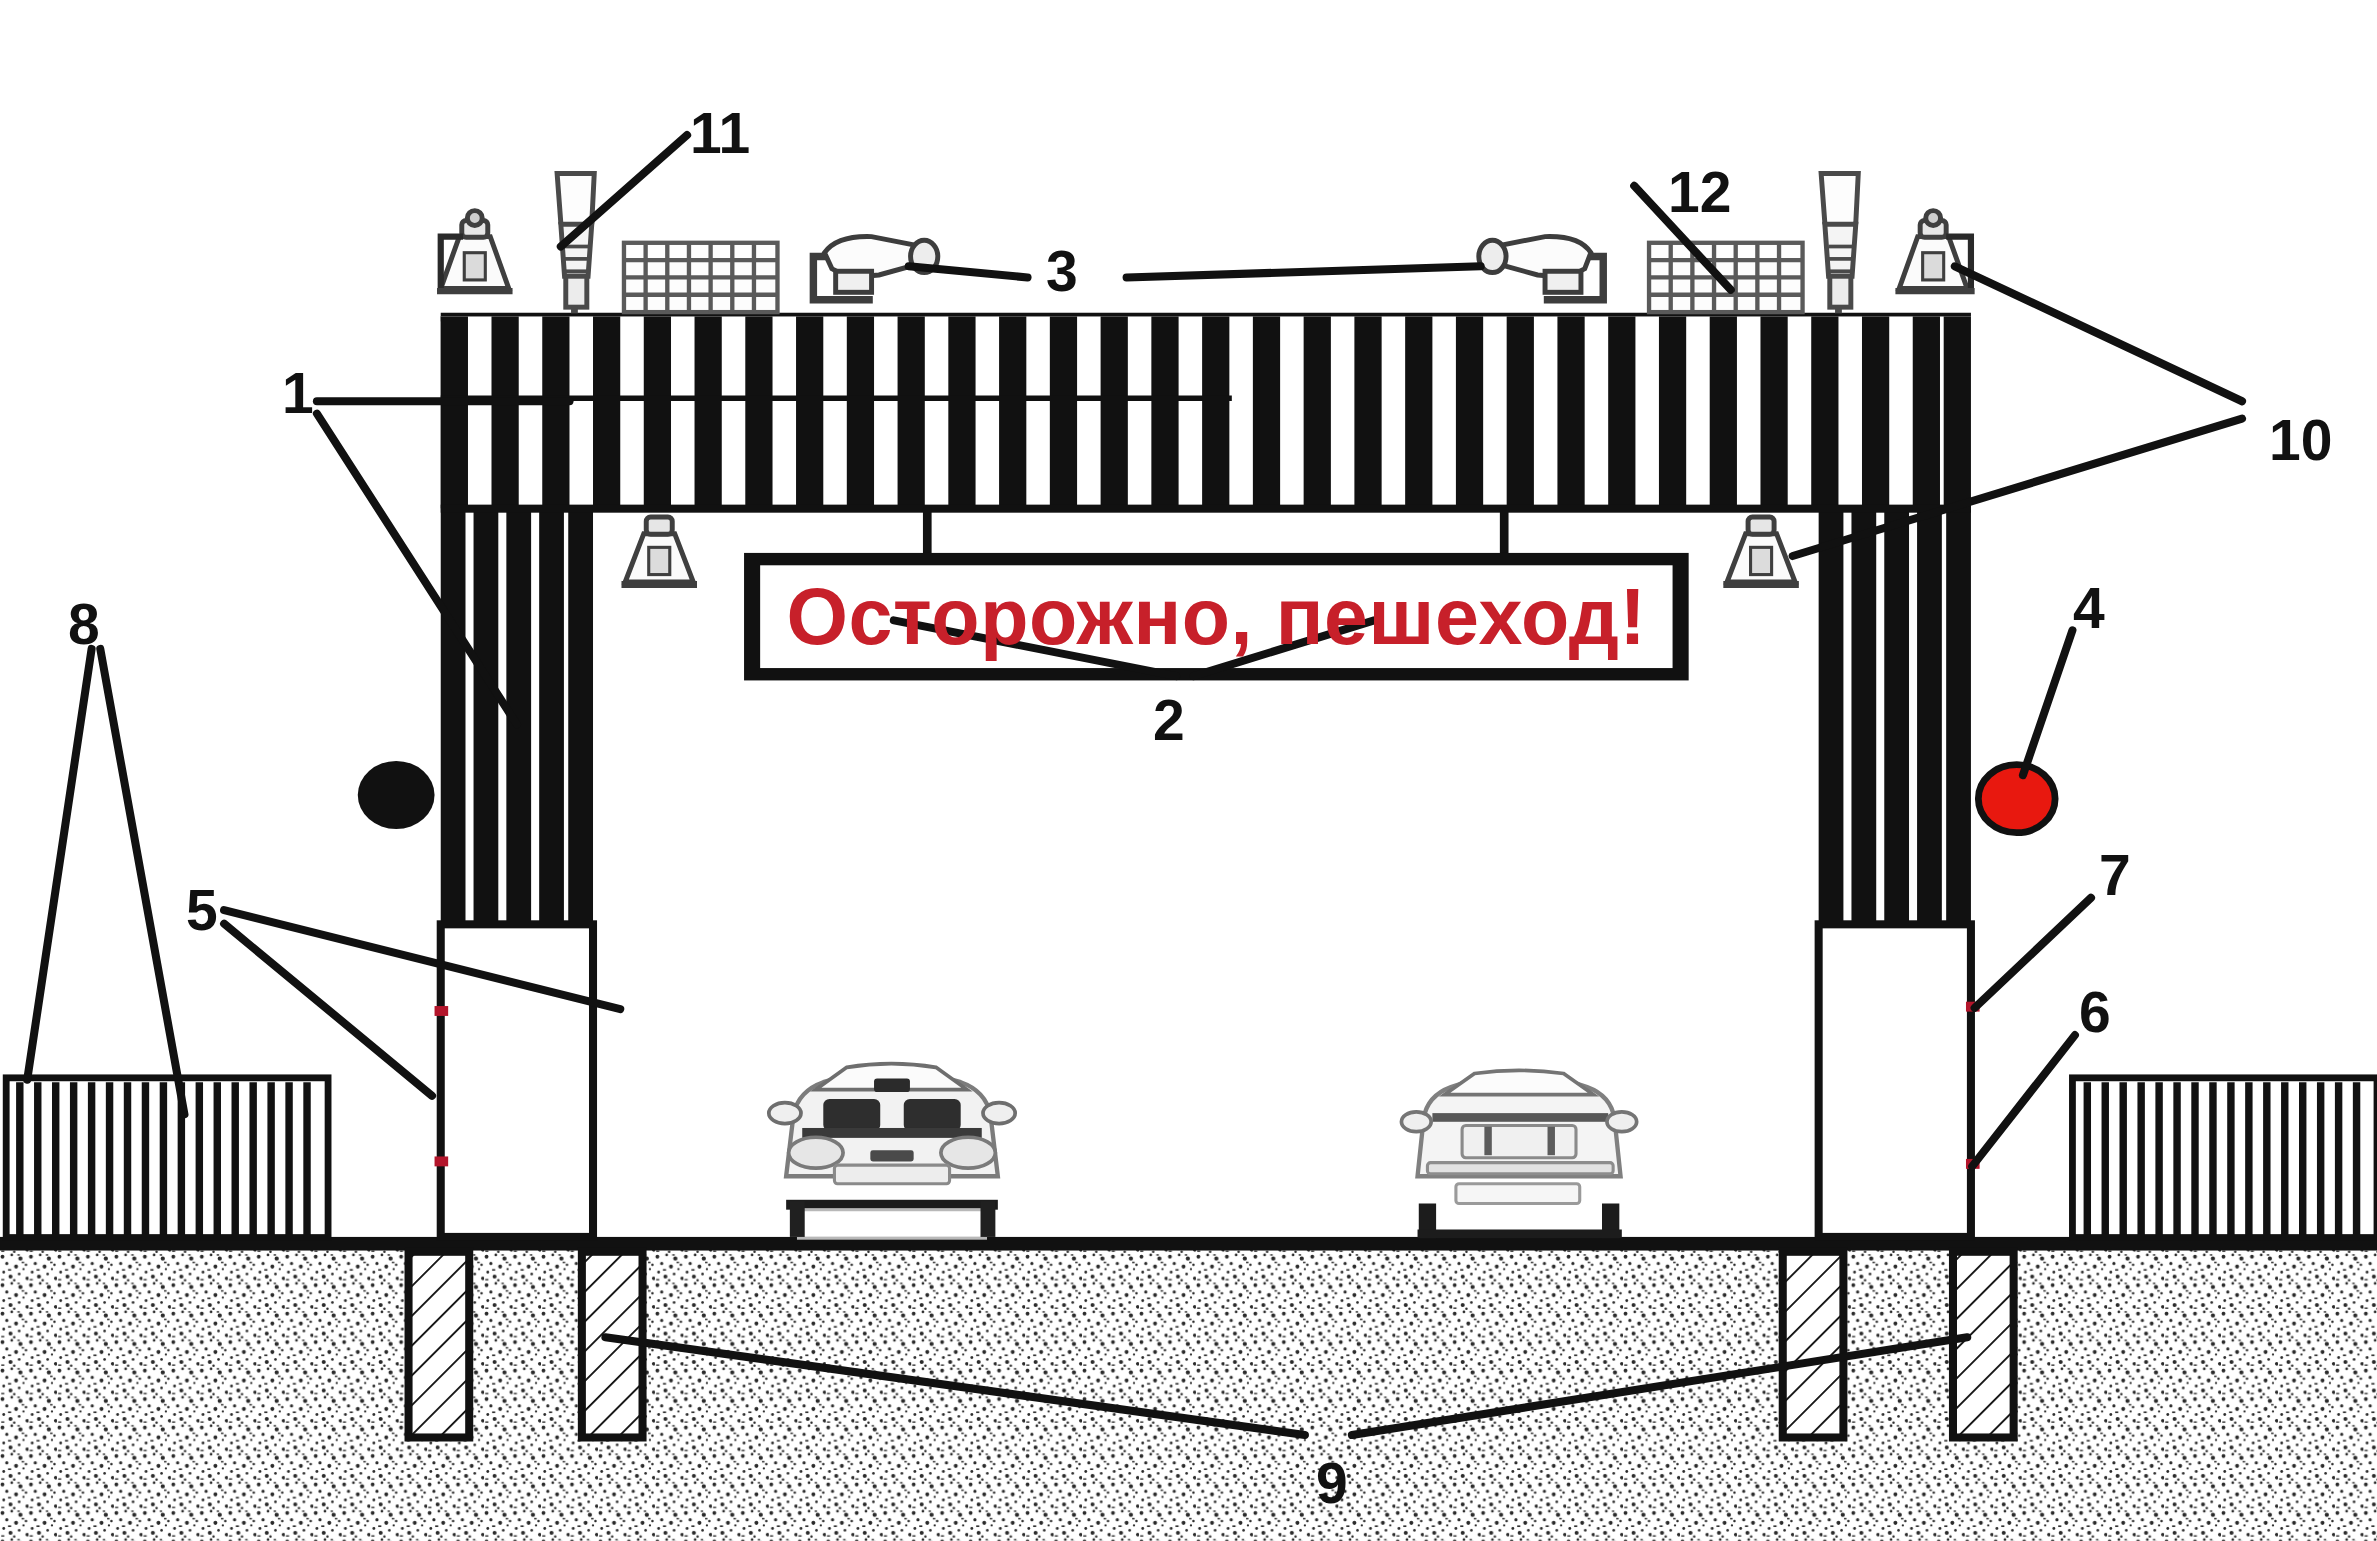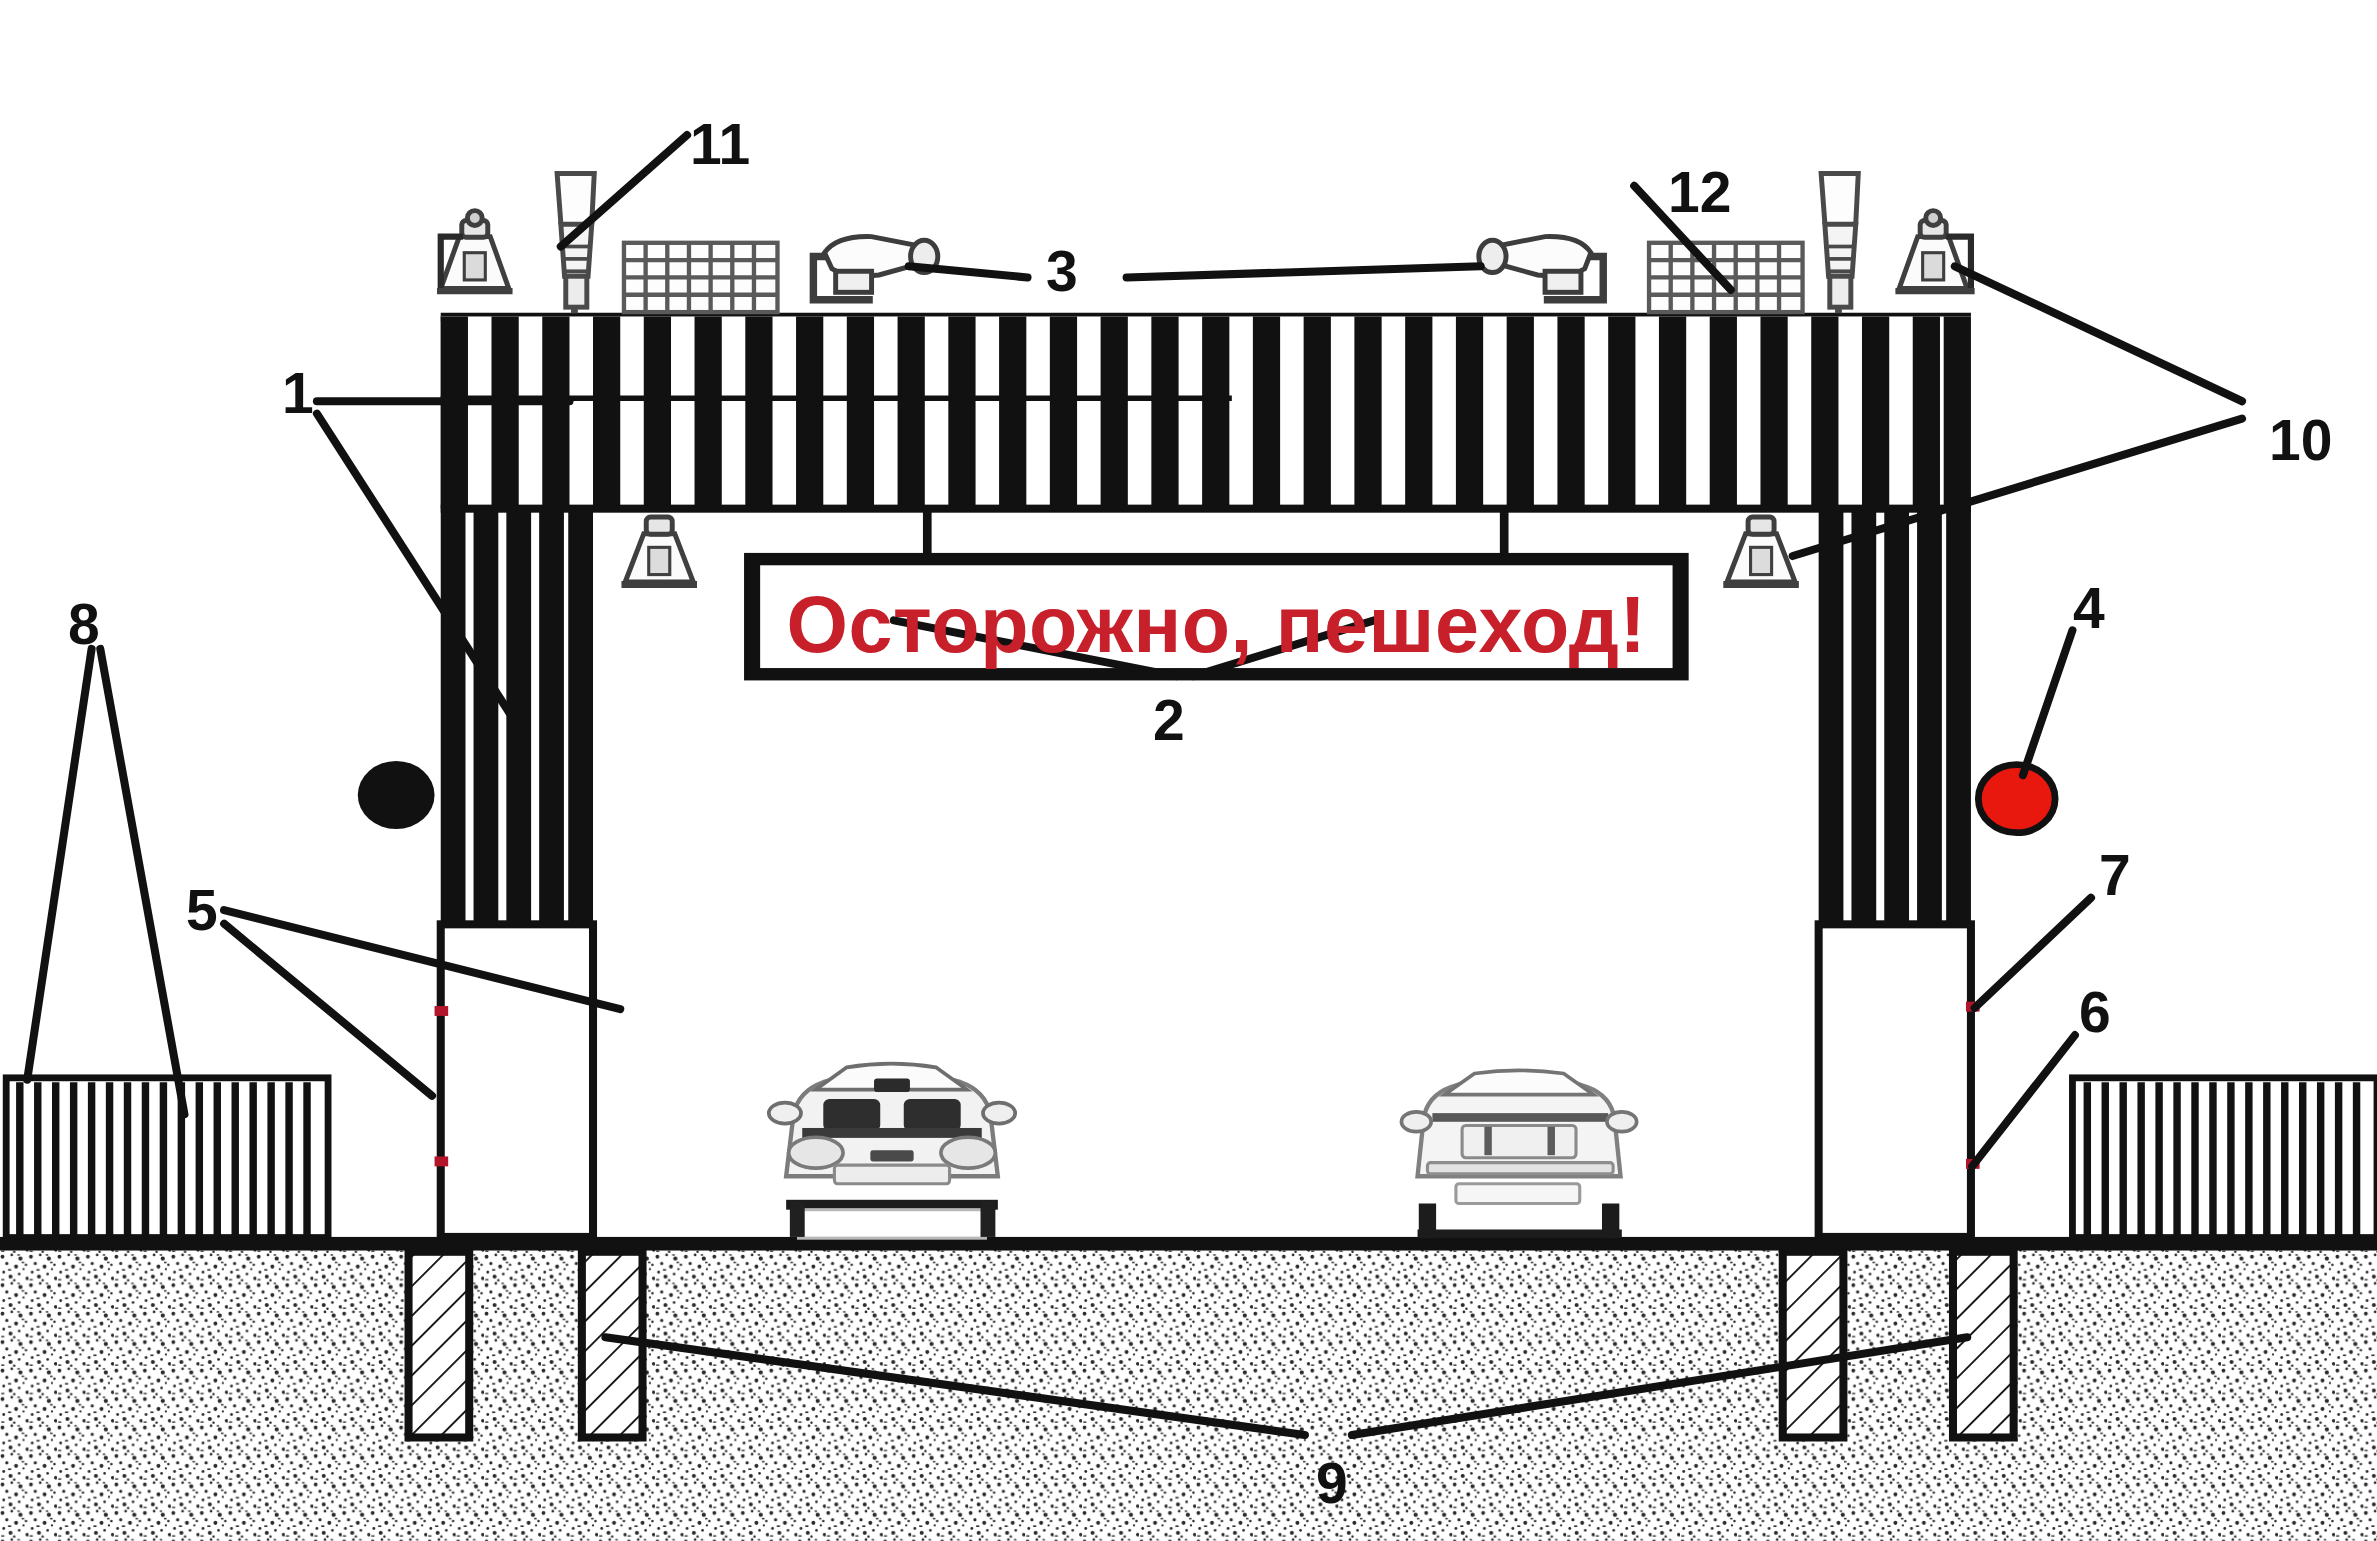--- a/index.html
+++ b/index.html
@@ -3,21 +3,21 @@
 <meta charset="utf-8">
 <style>
   html,body{margin:0;padding:0;background:#ffffff;}
   body{font-family:"Liberation Sans",sans-serif;}
   #stage{position:relative;width:2377px;height:1541px;background:#ffffff;overflow:hidden;}
   #stage svg{position:absolute;left:0;top:0;width:2377px;height:1541px;}
   .lbl{position:absolute;font-family:"Liberation Sans",sans-serif;font-weight:700;color:#111111;
        font-size:57px;line-height:1;white-space:nowrap;}
   #signtext{position:absolute;display:flex;align-items:center;justify-content:center;
        font-family:"Liberation Sans",sans-serif;font-weight:700;letter-spacing:0.6px;
-       color:#c7202a;font-size:79px;white-space:nowrap;margin-top:8px;}
+       color:#c7202a;font-size:79px;white-space:nowrap;}
 </style>
 </head>
 <body>
 
 <div id="stage">
 
   <svg viewBox="0 0 3840 2489" xmlns="http://www.w3.org/2000/svg">
     <defs>
       <pattern id="stipple" width="46" height="46" patternUnits="userSpaceOnUse">
         <rect width="46" height="46" fill="#ffffff"></rect>
@@ -351,17 +351,17 @@
   <div class="lbl" style="left:282px;top:365px;">1</div>
   <div class="lbl" style="left:1153px;top:692px;">2</div>
   <div class="lbl" style="left:1046px;top:243px;">3</div>
   <div class="lbl" style="left:2073px;top:580px;">4</div>
   <div class="lbl" style="left:186px;top:882px;">5</div>
   <div class="lbl" style="left:2079px;top:984px;">6</div>
   <div class="lbl" style="left:2099px;top:847px;">7</div>
   <div class="lbl" style="left:68px;top:596px;">8</div>
   <div class="lbl" style="left:1316px;top:1455px;">9</div>
   <div class="lbl" style="left:2269px;top:412px;">10</div>
-  <div class="lbl" style="left:690px;top:116px;">11</div>
+  <div class="lbl" style="left:690px;top:105px;">11</div>
   <div class="lbl" style="left:1668px;top:164px;">12</div>
 
 </div>
 
 
 </body></html>

